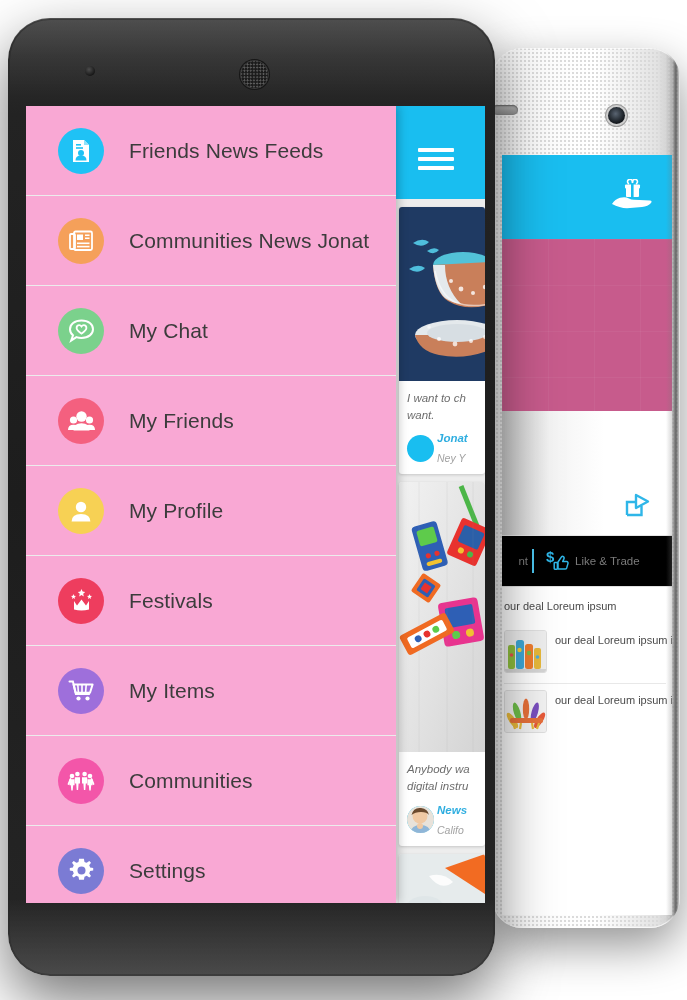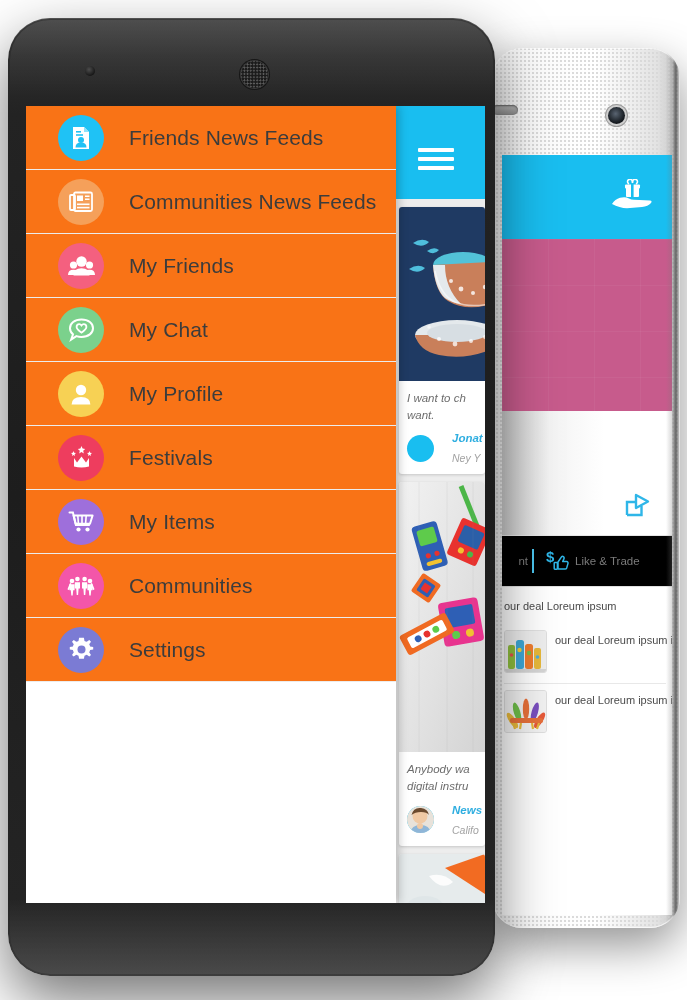--- a/index.html
+++ b/index.html
@@ -152,39 +152,39 @@
     border-radius: 3px;
     box-shadow: 0 1px 3px rgba(0,0,0,.17);
     overflow: hidden;
   }
   .card-img { width: 100%; display: block; }
   .card-body { padding: 9px 8px 10px 8px; font-style: italic; }
   .card-text {
     font-size: 11.5px; color: #6d6d6d; line-height: 1.45;
     white-space: nowrap;
   }
-  .card-author { display: flex; align-items: center; gap: 18px; margin-top: 9px; }
+  .card-author { display: flex; align-items: center; gap: 3px; margin-top: 9px; }
   .avatar { width: 27px; height: 27px; border-radius: 50%; flex: none; overflow: hidden; background: #19BEF0; }
   .author-name { font-size: 11.5px; color: #2FAEE0; font-weight: 600; white-space: nowrap; }
   .author-loc { font-size: 10.5px; color: #a2a2a2; white-space: nowrap; margin-top: 8px; }
 
   
   .drawer {
     position: absolute; left: 0; top: 0;
     width: 370px; height: 100%;
     background: #ffffff;
     box-shadow: 3px 0 9px rgba(0,0,0,.22);
     z-index: 5;
   }
   .menu-item {
-    height: 64px;
+    height: 90px;
     display: flex; align-items: center;
     padding-left: 32px;
     border-bottom: 1px solid #ececec;
-    background: #f97316;
+    background: #f9a8d4;
   }
   .mi-icon {
     width: 46px; height: 46px; border-radius: 50%; flex: none;
     display: flex; align-items: center; justify-content: center;
   }
   .mi-label {
     margin-left: 25px;
     font-size: 21px; color: #3c3c3c;
     letter-spacing: .1px;
   }
@@ -437,45 +437,45 @@
             <svg width="26" height="26" viewBox="0 0 26 26">
               <rect x="2" y="6" width="5" height="15" rx="1" fill="none" stroke="#fff" stroke-width="1.8"></rect>
               <rect x="6" y="3.5" width="18" height="18.5" rx="1.5" fill="none" stroke="#fff" stroke-width="1.8"></rect>
               <rect x="9" y="6.5" width="6" height="5.5" fill="#fff"></rect>
               <rect x="17" y="6.5" width="4.5" height="1.5" fill="#fff"></rect>
               <rect x="17" y="9.5" width="4.5" height="1.5" fill="#fff"></rect>
               <rect x="9" y="14.5" width="12.5" height="1.6" fill="#fff"></rect>
               <rect x="9" y="17.8" width="12.5" height="1.6" fill="#fff"></rect>
             </svg>
           </span>
-          <span class="mi-label">Communities News Feeds</span>
+          <span class="mi-label">Communities News Jonat</span>
+        </div>
+
+        <div class="menu-item">
+          <span class="mi-icon" style="background:#7BD18C">
+            <svg width="27" height="27" viewBox="0 0 27 27">
+              <path d="M13.5 3.5 C20.5 3.5 25 7.4 25 12.2 C25 17 20.5 20.9 13.5 20.9 C11.6 20.9 9.9 20.6 8.4 20.1 L3.2 23.5 L5 18.3 C3.1 16.7 2 14.6 2 12.2 C2 7.4 6.5 3.5 13.5 3.5 Z" fill="none" stroke="#fff" stroke-width="2"></path>
+              <path d="M13.5 16.6 C11 14.6 8.6 13.2 8.6 10.9 C8.6 9.3 9.8 8.2 11.3 8.2 C12.3 8.2 13 8.7 13.5 9.4 C14 8.7 14.7 8.2 15.7 8.2 C17.2 8.2 18.4 9.3 18.4 10.9 C18.4 13.2 16 14.6 13.5 16.6 Z" fill="none" stroke="#fff" stroke-width="1.8"></path>
+            </svg>
+          </span>
+          <span class="mi-label">My Chat</span>
         </div>
 
         <div class="menu-item">
           <span class="mi-icon" style="background:#F4607F">
             <svg width="27" height="27" viewBox="0 0 27 27">
               <circle cx="5.5" cy="13" r="3.6" fill="#fff"></circle>
               <path d="M0 23 q0 -5.2 5.5 -5.2 q5.5 0 5.5 5.2z" fill="#fff"></path>
               <circle cx="21.5" cy="13" r="3.6" fill="#fff"></circle>
               <path d="M16 23 q0 -5.2 5.5 -5.2 q5.5 0 5.5 5.2z" fill="#fff"></path>
               <circle cx="13.5" cy="9.5" r="5.2" fill="#fff"></circle>
               <path d="M5.5 23.5 q0 -7.2 8 -7.2 q8 0 8 7.2z" fill="#fff"></path>
             </svg>
           </span>
           <span class="mi-label">My Friends</span>
-        </div>
-
-        <div class="menu-item">
-          <span class="mi-icon" style="background:#7BD18C">
-            <svg width="27" height="27" viewBox="0 0 27 27">
-              <path d="M13.5 3.5 C20.5 3.5 25 7.4 25 12.2 C25 17 20.5 20.9 13.5 20.9 C11.6 20.9 9.9 20.6 8.4 20.1 L3.2 23.5 L5 18.3 C3.1 16.7 2 14.6 2 12.2 C2 7.4 6.5 3.5 13.5 3.5 Z" fill="none" stroke="#fff" stroke-width="2"></path>
-              <path d="M13.5 16.6 C11 14.6 8.6 13.2 8.6 10.9 C8.6 9.3 9.8 8.2 11.3 8.2 C12.3 8.2 13 8.7 13.5 9.4 C14 8.7 14.7 8.2 15.7 8.2 C17.2 8.2 18.4 9.3 18.4 10.9 C18.4 13.2 16 14.6 13.5 16.6 Z" fill="none" stroke="#fff" stroke-width="1.8"></path>
-            </svg>
-          </span>
-          <span class="mi-label">My Chat</span>
         </div>
 
         <div class="menu-item">
           <span class="mi-icon" style="background:#F7D154">
             <svg width="26" height="26" viewBox="0 0 26 26">
               <circle cx="13" cy="9" r="5.2" fill="#fff"></circle>
               <path d="M3.6 23.5 q0 -7.6 9.4 -7.6 q9.4 0 9.4 7.6z" fill="#fff"></path>
             </svg>
           </span>
           <span class="mi-label">My Profile</span>

